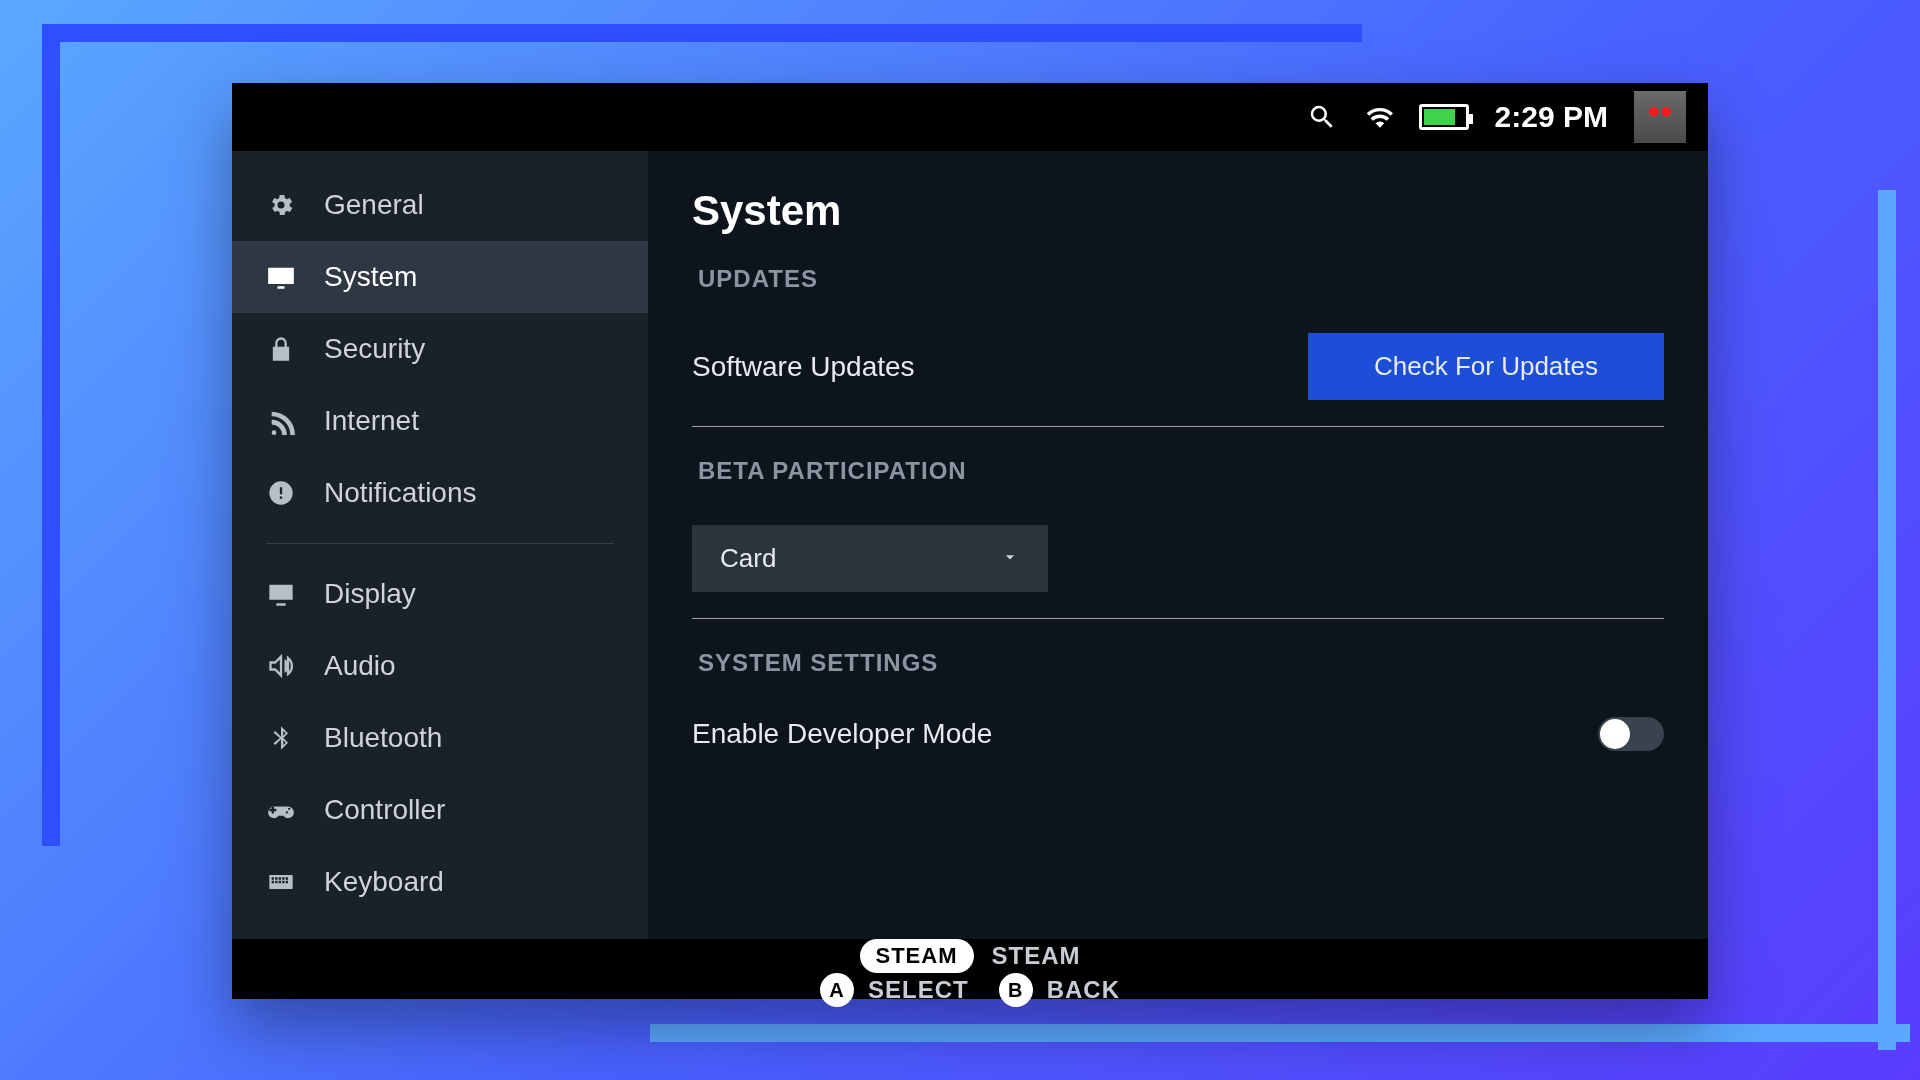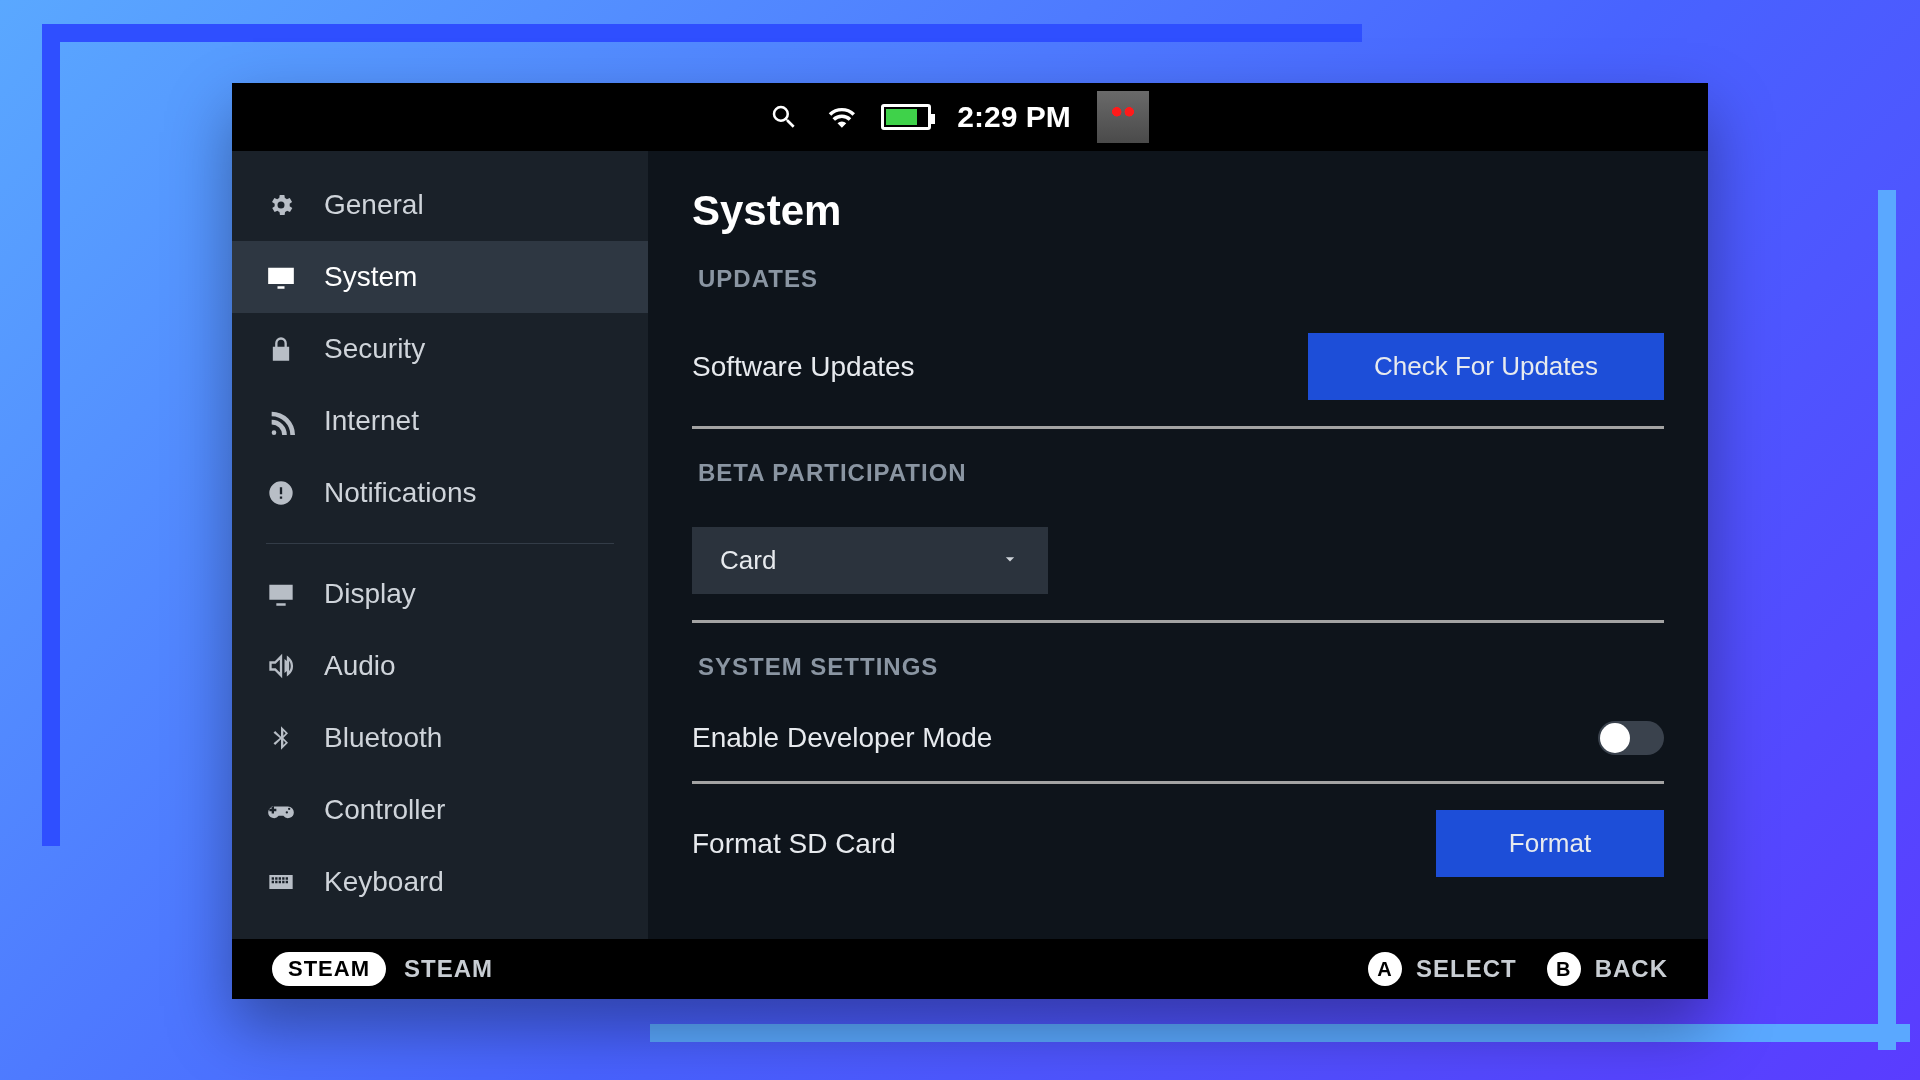--- a/index.html
+++ b/index.html
@@ -38,21 +38,21 @@
   box-shadow: 0 28px 60px rgba(0,0,0,.35);
   display: flex;
   flex-direction: column;
   color: #c8cdd3;
 }
 .topbar {
   height: 68px;
   background: #000;
   display: flex;
   align-items: center;
-  justify-content: center;
+  justify-content: flex-end;
   gap: 26px;
   padding-right: 22px;
 }
 .topbar svg { fill: #fff; }
 .icon-search { width: 30px; height: 30px; }
 .icon-wifi { width: 30px; height: 30px; }
 .battery {
   width: 50px; height: 26px;
   border: 3px solid #fff;
   border-radius: 3px;
@@ -104,21 +104,21 @@
 }
 .page-title { color: #fff; font-size: 42px; font-weight: 700; margin-bottom: 28px; }
 .section-header {
   color: #8a95a2; font-size: 24px; font-weight: 700;
   text-transform: uppercase; letter-spacing: 1px;
   margin: 30px 6px 14px;
 }
 .row {
   display: flex; align-items: center; justify-content: space-between;
   padding: 26px 0;
-  border-bottom: 3px solid #a3a3a3;
+  border-bottom: 1px solid #a3a3a3;
 }
 .row:last-child { border-bottom: none; }
 .row-label { color: #e7eaee; font-size: 28px; }
 .btn {
   background: #1d4ed8;
   color: #e7eaee;
   font-size: 26px;
   padding: 18px 48px;
   border: none;
   cursor: pointer;
@@ -142,20 +142,21 @@
 }
 .toggle .knob {
   position: absolute; top: 2px; left: 2px;
   width: 30px; height: 30px; border-radius: 50%;
   background: #fff;
 }
 .footer {
   height: 60px; background: #000;
   display: flex; align-items: center; justify-content: space-between;
   padding: 0 40px;
+  flex-direction: column;
 }
 .pill {
   background: #fff; color: #000; font-weight: 800;
   border-radius: 18px; padding: 4px 16px; font-size: 22px;
 }
 .footer-left { display: flex; align-items: center; gap: 18px; font-size: 24px; font-weight: 700; letter-spacing: 1px; }
 .footer-right { display: flex; align-items: center; gap: 30px; }
 .fgroup { display: flex; align-items: center; gap: 14px; font-size: 24px; font-weight: 700; letter-spacing: 1px; }
 .circle-btn {
   width: 34px; height: 34px; border-radius: 50%;
@@ -296,24 +297,20 @@
         </div>
       </div>
 
       <div class="section-header">SYSTEM SETTINGS</div>
       <div class="row">
         <div class="row-label">Enable Developer Mode</div>
         <div class="toggle">
           <div class="knob"></div>
         </div>
       </div>
-      <div class="row">
-        <div class="row-label">Format SD Card</div>
-        <button class="btn small">Format</button>
-      </div>
     </div>
 
   </div>
 
   <div class="footer">
     <div class="footer-left">
       <span class="pill">STEAM</span>
       <span>STEAM</span>
     </div>
     <div class="footer-right">

